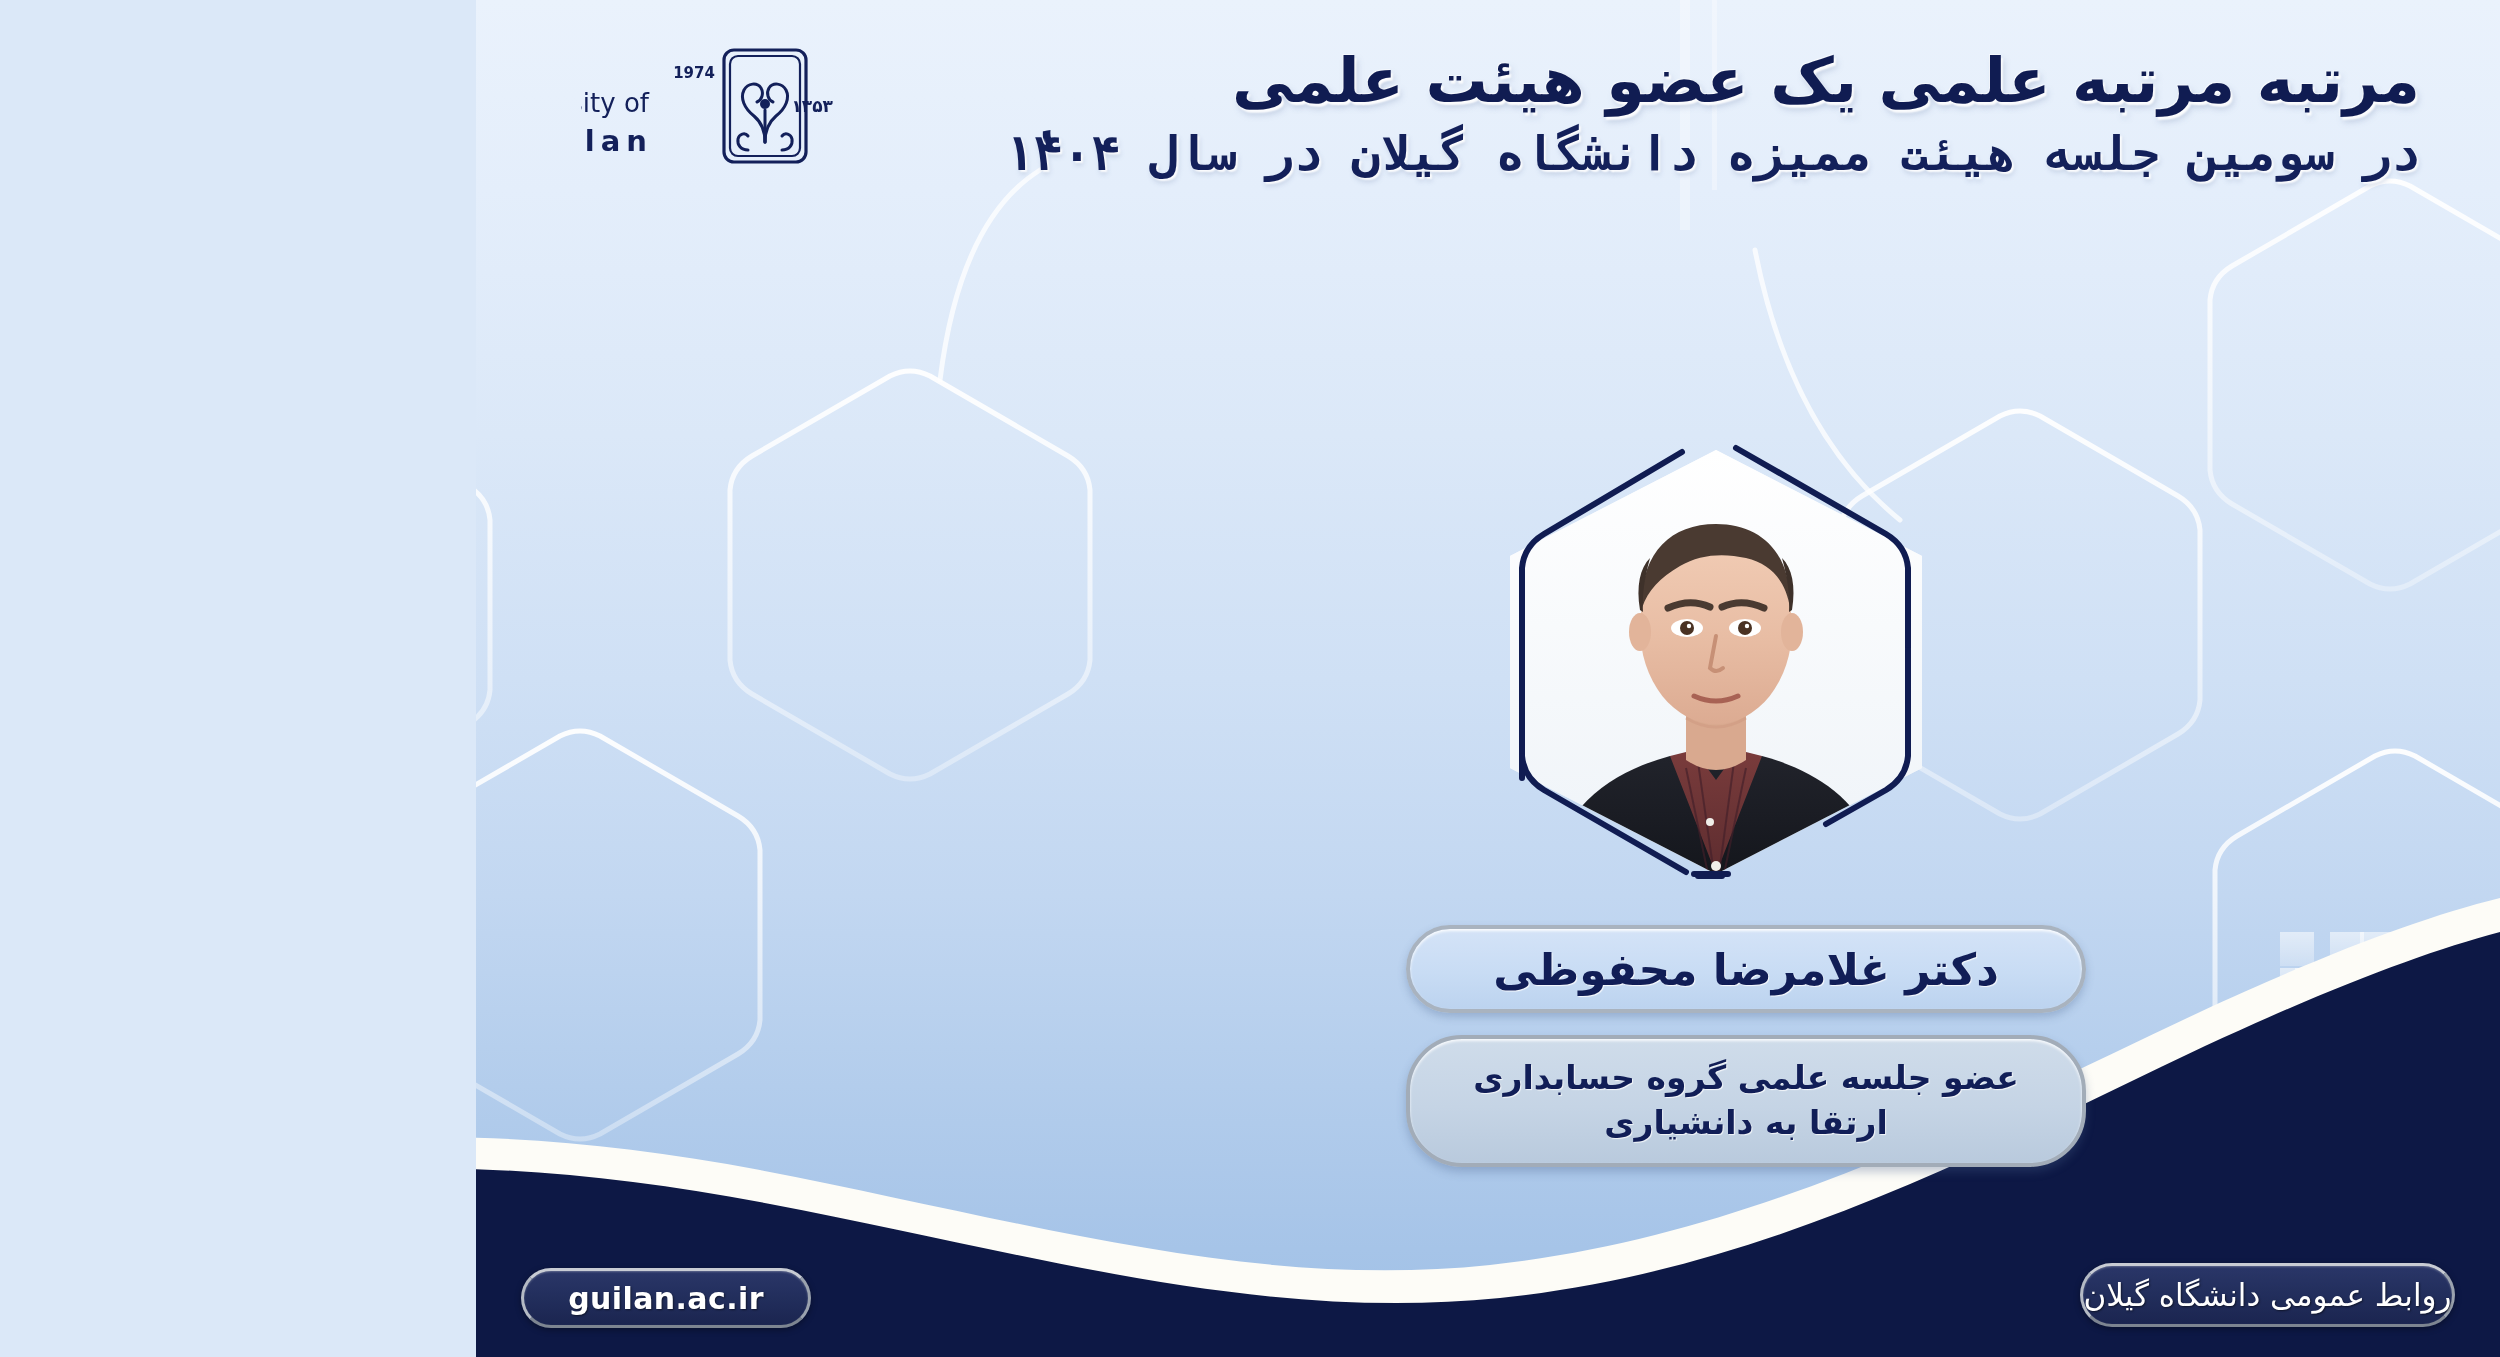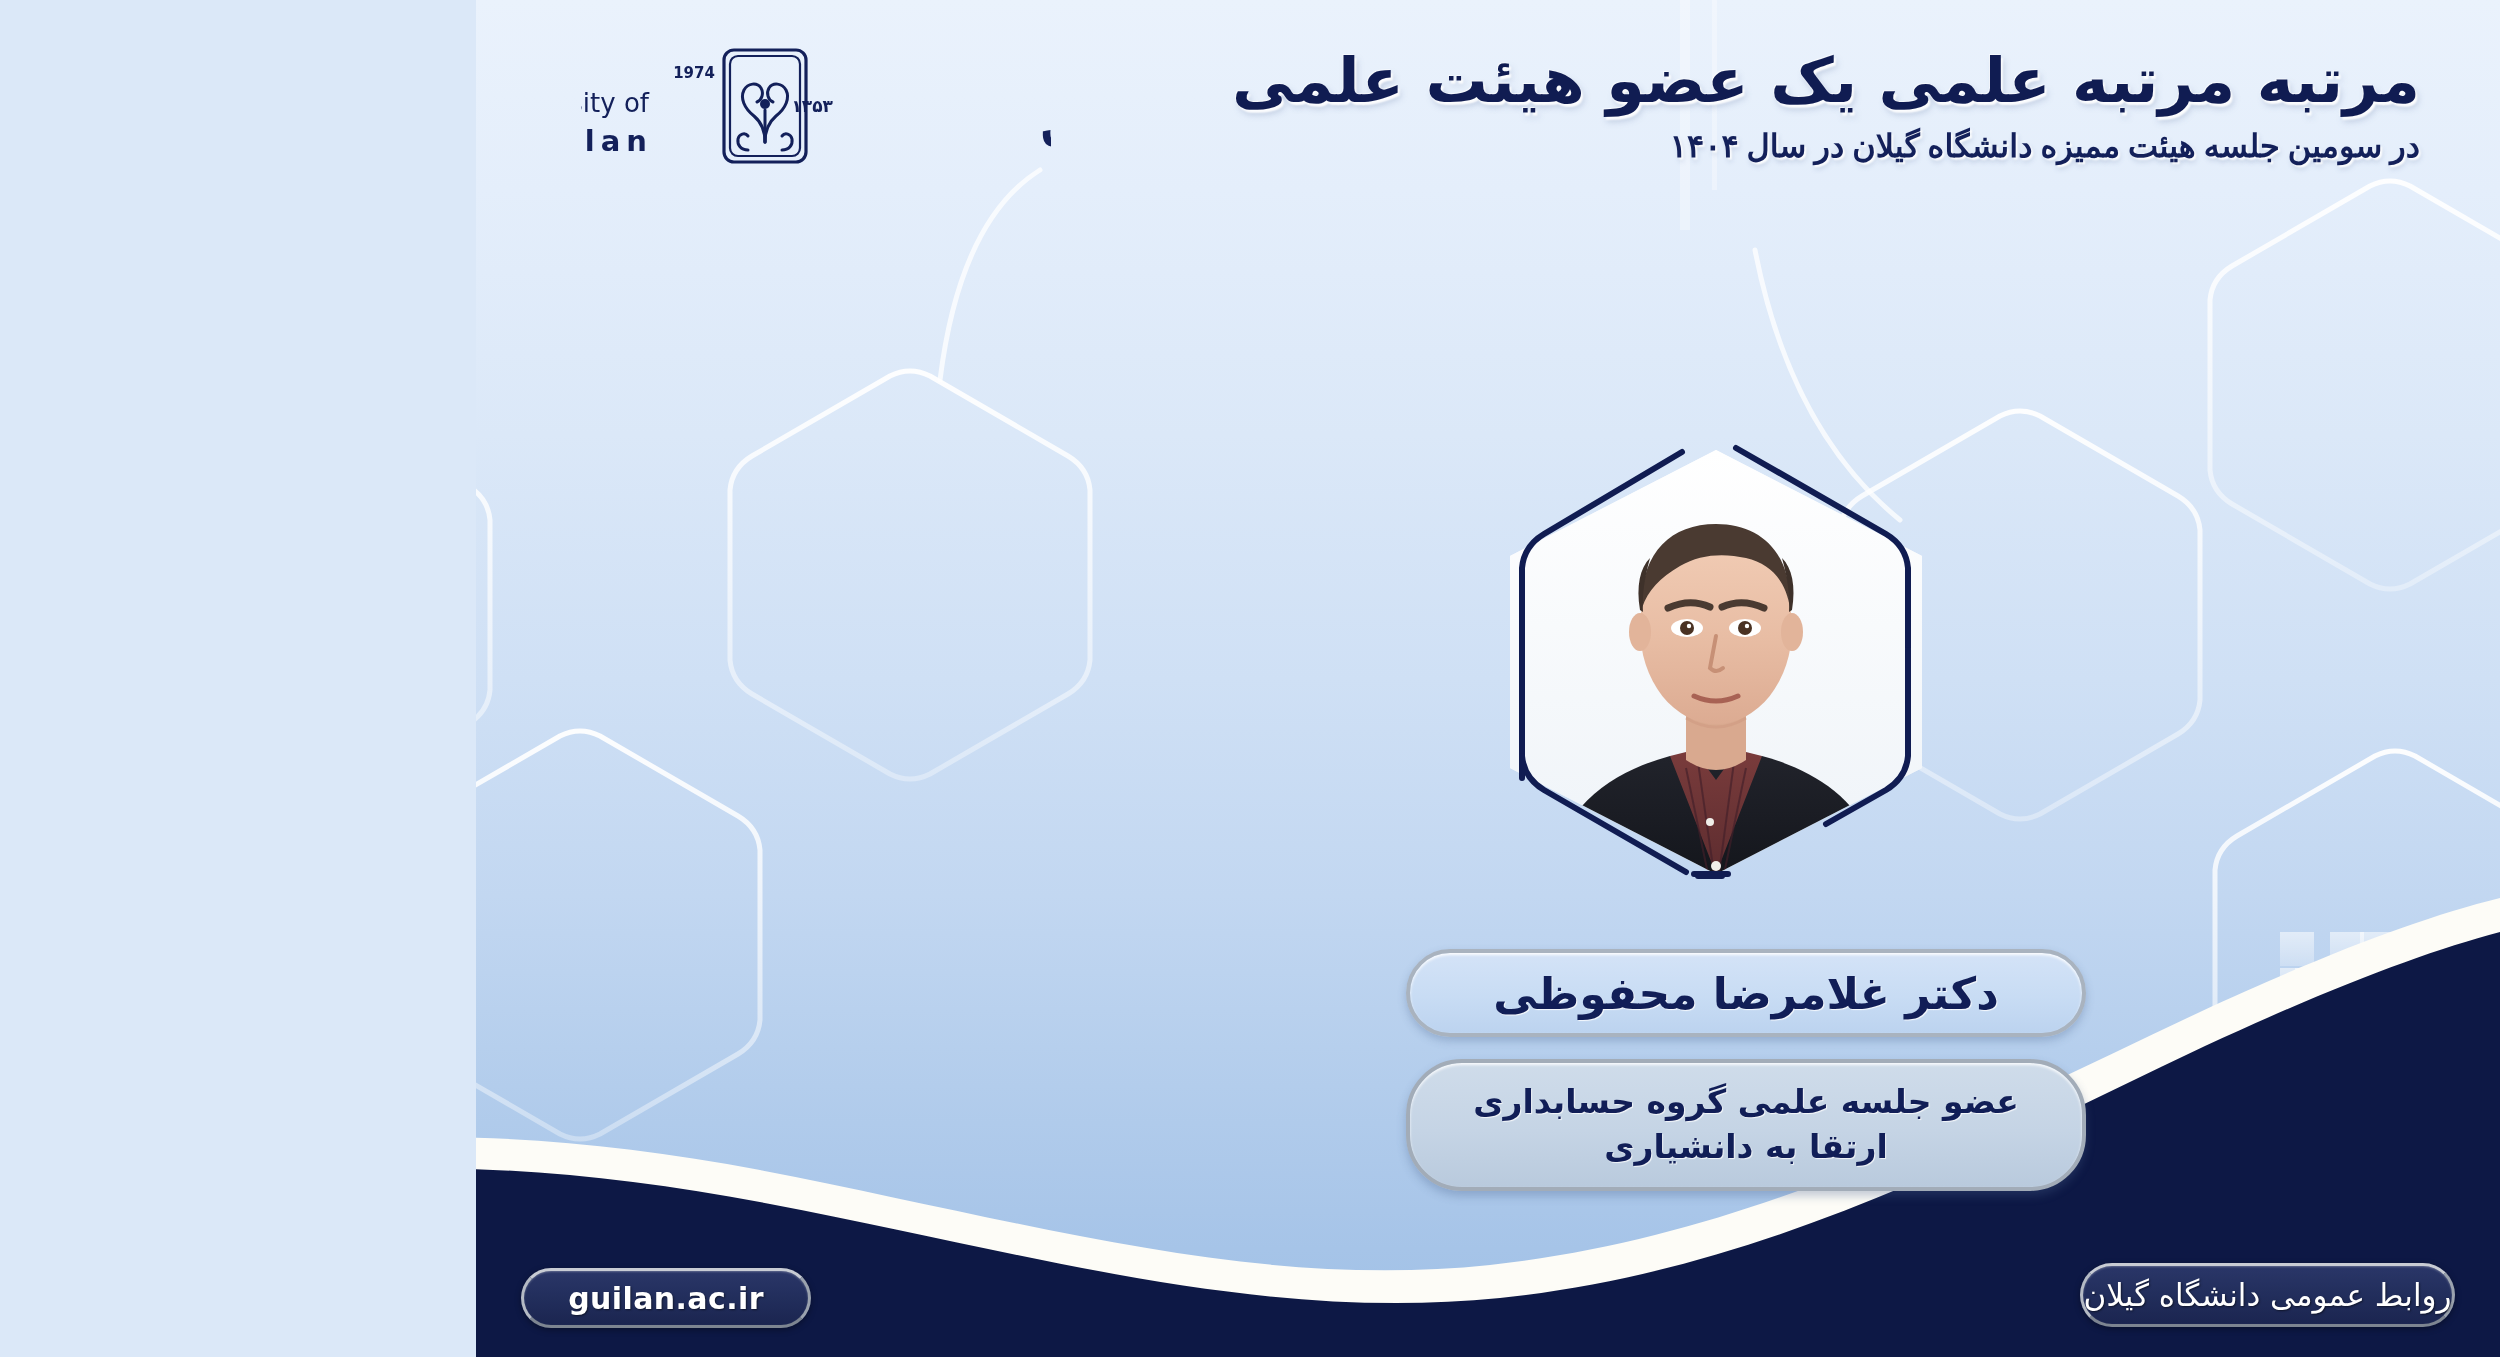--- a/index.html
+++ b/index.html
@@ -48,22 +48,22 @@
     font-weight:bold;
     color:#101c52;
     line-height:1.25;
     letter-spacing:-0.5px;
     text-shadow: 2px 3px 2px rgba(255,255,255,0.95),
                  -1px -1px 0 rgba(255,255,255,0.6),
                  3px 5px 6px rgba(120,140,180,0.35);
     white-space:nowrap;
   }
   .sub-title {
-    font-family:Liberation Serif, serif;
-    font-size:32px;
+    font-family:Liberation Mono, monospace;
+    font-size:48px;
     font-weight:bold;
     color:#13205a;
     line-height:1.3;
     margin-top:6px;
     text-shadow: 2px 2px 2px rgba(255,255,255,0.95),
                  2px 4px 5px rgba(120,140,180,0.30);
     white-space:nowrap;
   }
 
   
@@ -84,21 +84,20 @@
   .hex-photo svg { position:absolute; left:0; top:0; width:412px; height:424px; }
 
   
   .badge {
     position:absolute;
     display:flex; align-items:center; justify-content:center;
     text-align:right;
     border-radius:60px;
     border:4px solid;
     border-image:linear-gradient(180deg,#ffffff 0%,#b9c2cc 45%,#8d98a6 100%) 1;
-    margin-top:24px;
   }
   .name-badge {
     left:930px; top:925px;
     width:680px; height:88px;
     background:linear-gradient(180deg,#d4e3f7 0%,#c8dcf4 55%,#bcd3ef 100%);
     border:4px solid #a9b3bf;
     border-radius:46px;
     box-shadow: 0 4px 9px rgba(70,95,140,0.30),
                 inset 0 2px 3px rgba(255,255,255,0.9);
   }

